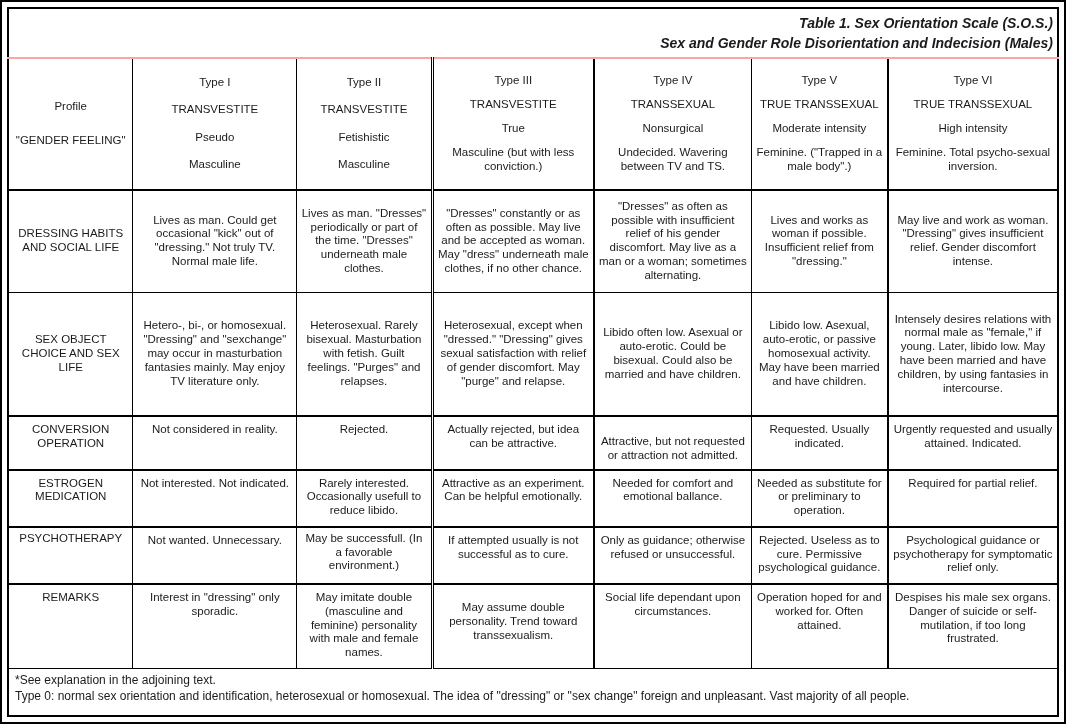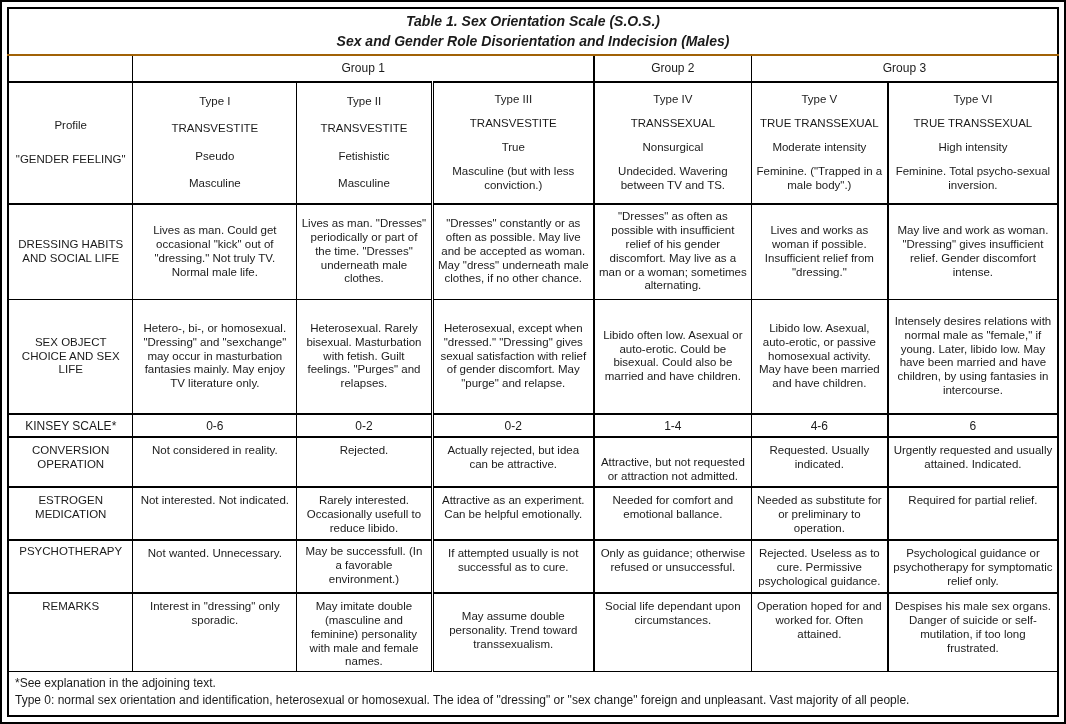--- a/index.html
+++ b/index.html
@@ -19,21 +19,21 @@
   col.c-t3{width:15.4%;}
   col.c-t4{width:15.0%;}
   col.c-t5{width:13.0%;}
   col.c-t6{width:16.2%;}
   td{
     border:1px solid #000;
     text-align:center;vertical-align:middle;
     font-size:11.5px;line-height:1.2;
     padding:2px 4px;word-wrap:break-word;
   }
-  tr.title-row td{border-bottom:2px solid #a16207;}
+  tr.title-row td{border-bottom:2px solid #fca5a5;text-align:right;}
   tr.group-row td{border-bottom:2px solid #000;font-size:12px;}
   tr.profile-row td{border-bottom:2px solid #000;margin-top:46px;}
   tr.hb2 td{border-bottom:2px solid #000;}
   td.brD{border-right:3px double #000;}
   td.br2{border-right:2px solid #000;}
   .title-wrap{font-weight:bold;font-style:italic;font-size:14px;line-height:1.45;}
   .profile-cell{display:flex;flex-direction:column;justify-content:space-between;height:110px;padding:3px 0;}
   .profile-cell > div{display:flex;align-items:center;justify-content:center;flex:1 1 auto;}
   td.label-cell{font-size:11.5px;}
   tr.kinsey-row td{font-size:12px;padding:2px;}
@@ -60,26 +60,20 @@
     <tbody>
         <tr class="title-row" style="height:42px;">
       <td colspan="7">
         <div class="title-wrap">
           <div>Table 1. Sex Orientation Scale (S.O.S.)</div>
           <div>Sex and Gender Role Disorientation and Indecision (Males)</div>
         </div>
       </td>
     </tr>
 
-    <tr class="group-row" style="height:27px;">
-      <td></td>
-      <td colspan="3" class="br2">Group 1</td>
-      <td>Group 2</td>
-      <td colspan="2">Group 3</td>
-    </tr>
 
     <tr class="profile-row" style="height:116px;">
       <td class="label-cell">
         <div class="profile-cell">
           <div></div>
           <div>Profile</div>
           <div>"GENDER FEELING"</div>
           <div></div>
         </div>
       </td>
@@ -146,29 +140,20 @@
     <tr class="hb2" style="height:115px;">
       <td class="label-cell">SEX OBJECT CHOICE AND SEX LIFE</td>
       <td>Hetero-, bi-, or homosexual. "Dressing" and "sexchange" may occur in masturbation fantasies mainly. May enjoy TV literature only.</td>
       <td class="brD">Heterosexual. Rarely bisexual. Masturbation with fetish. Guilt feelings. "Purges" and relapses.</td>
       <td class="br2">Heterosexual, except when "dressed." "Dressing" gives sexual satisfaction with relief of gender discomfort. May "purge" and relapse.</td>
       <td>Libido often low. Asexual or auto-erotic. Could be bisexual. Could also be married and have children.</td>
       <td class="br2">Libido low. Asexual, auto-erotic, or passive homosexual activity. May have been married and have children.</td>
       <td>Intensely desires relations with normal male as "female," if young. Later, libido low. May have been married and have children, by using fantasies in intercourse.</td>
     </tr>
 
-    <tr class="kinsey-row hb2" style="height:23px;">
-      <td class="label-cell">KINSEY SCALE*</td>
-      <td>0-6</td>
-      <td class="brD">0-2</td>
-      <td class="br2">0-2</td>
-      <td>1-4</td>
-      <td class="br2">4-6</td>
-      <td>6</td>
-    </tr>
 
     <tr class="hb2" style="height:38px;">
       <td class="label-cell" style="vertical-align:top;padding-top:6px;">CONVERSION OPERATION</td>
       <td style="vertical-align:top;padding-top:6px;">Not considered in reality.</td>
       <td class="brD" style="vertical-align:top;padding-top:6px;">Rejected.</td>
       <td class="br2" style="vertical-align:top;padding-top:6px;">Actually rejected, but idea can be attractive.</td>
       <td style="vertical-align:top;padding-top:18px;">Attractive, but not requested or attraction not admitted.</td>
       <td class="br2" style="vertical-align:top;padding-top:6px;">Requested. Usually indicated.</td>
       <td style="vertical-align:top;padding-top:6px;">Urgently requested and usually attained. Indicated.</td>
     </tr>

